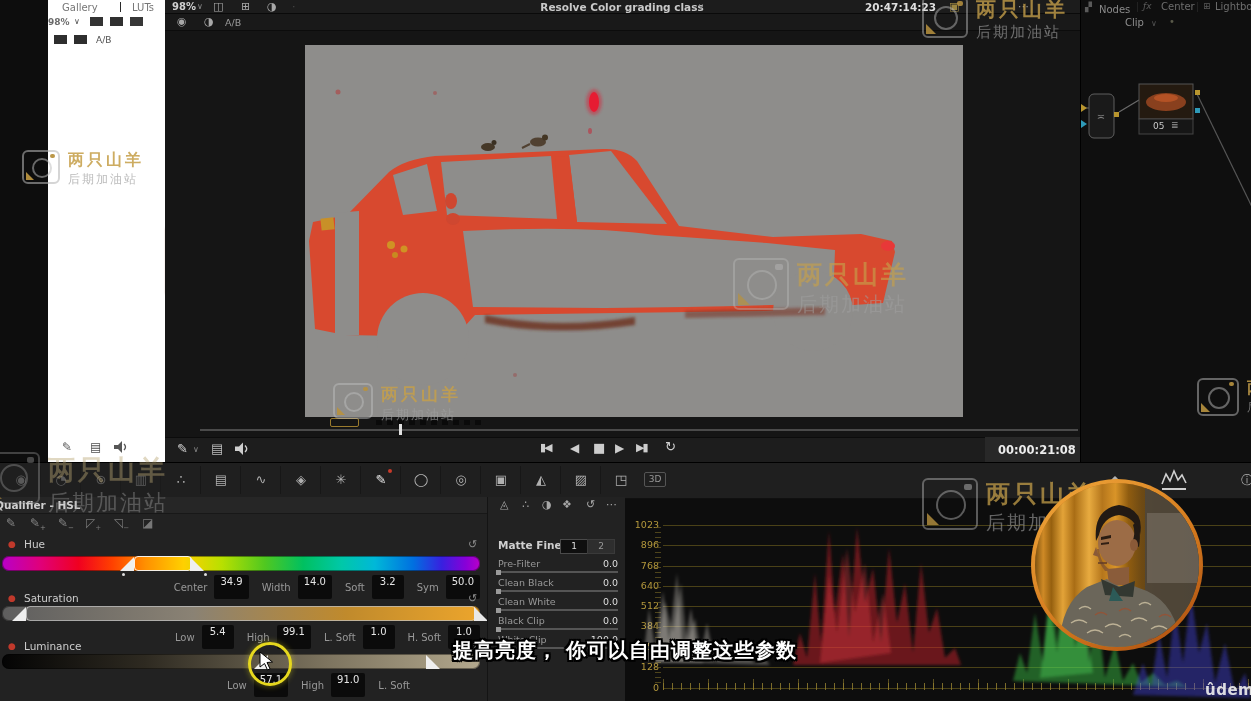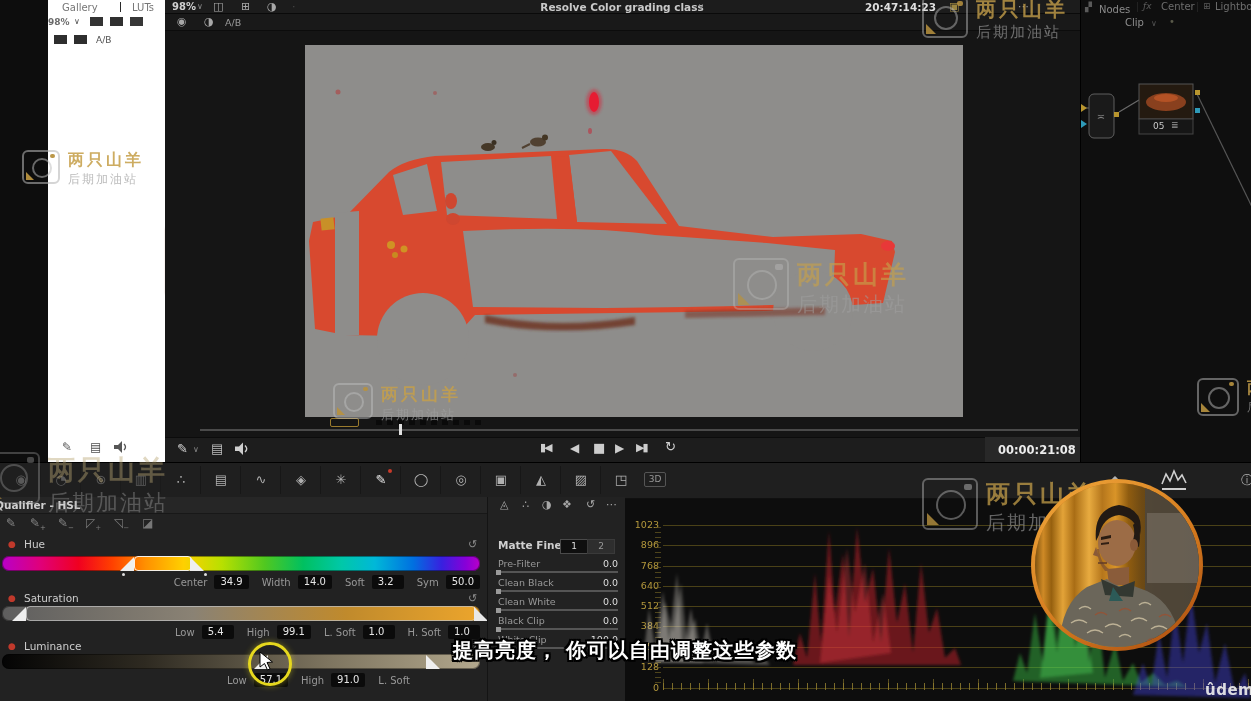--- a/index.html
+++ b/index.html
@@ -2,21 +2,21 @@
 <html><head>
 <meta charset="utf-8">
 <style>
   html,body{margin:0;padding:0;background:#000;}
   #stage{position:relative;width:1251px;height:701px;overflow:hidden;background:#0d0d0d;
          font-family:"DejaVu Sans","Liberation Sans",sans-serif;}
   .abs{position:absolute;}
   .ic{color:#a8a8a8;font-size:12px;line-height:1;text-align:center;}
   .lbl{color:#989898;font-size:10px;}
   .val{background:#0b0b0b;color:#e6e6e6;font-size:10px;padding:0 6px;border-radius:2px;
-       height:14px;line-height:14px;display:inline-block;min-width:20px;text-align:left;}
+       height:24px;line-height:14px;display:inline-block;min-width:20px;text-align:center;}
   .pg{display:flex;gap:7px;align-items:center;margin-left:13px;}
   .params{position:absolute;display:flex;align-items:center;}
   .slider{position:absolute;height:15px;border-radius:7px;box-shadow:inset 0 0 0 1px rgba(0,0,0,.4);}
   .tri-l{position:absolute;width:0;height:0;border-bottom:14px solid #efefef;border-left:14px solid transparent;top:1px;}
   .tri-r{position:absolute;width:0;height:0;border-bottom:14px solid #efefef;border-right:14px solid transparent;top:1px;}
   .range{position:absolute;top:0;height:13px;border:1.5px solid rgba(255,255,255,.9);border-radius:4px;}
   .dotc{color:#c0392b;font-size:9px;}
   .reset{position:absolute;color:#8a8a8a;font-size:11px;}
   .srow-line{position:absolute;height:1px;background:#4a4117;}
   .slabel{position:absolute;width:28px;text-align:right;color:#b4983c;font-size:9.5px;}

